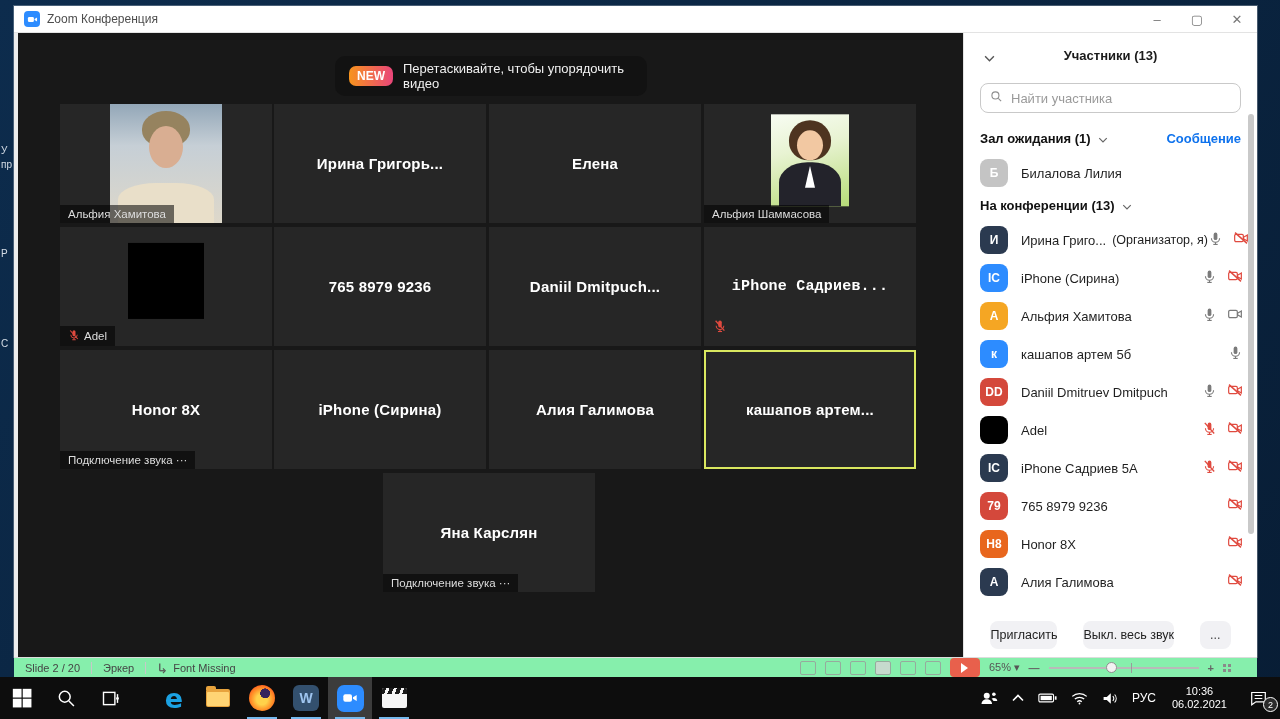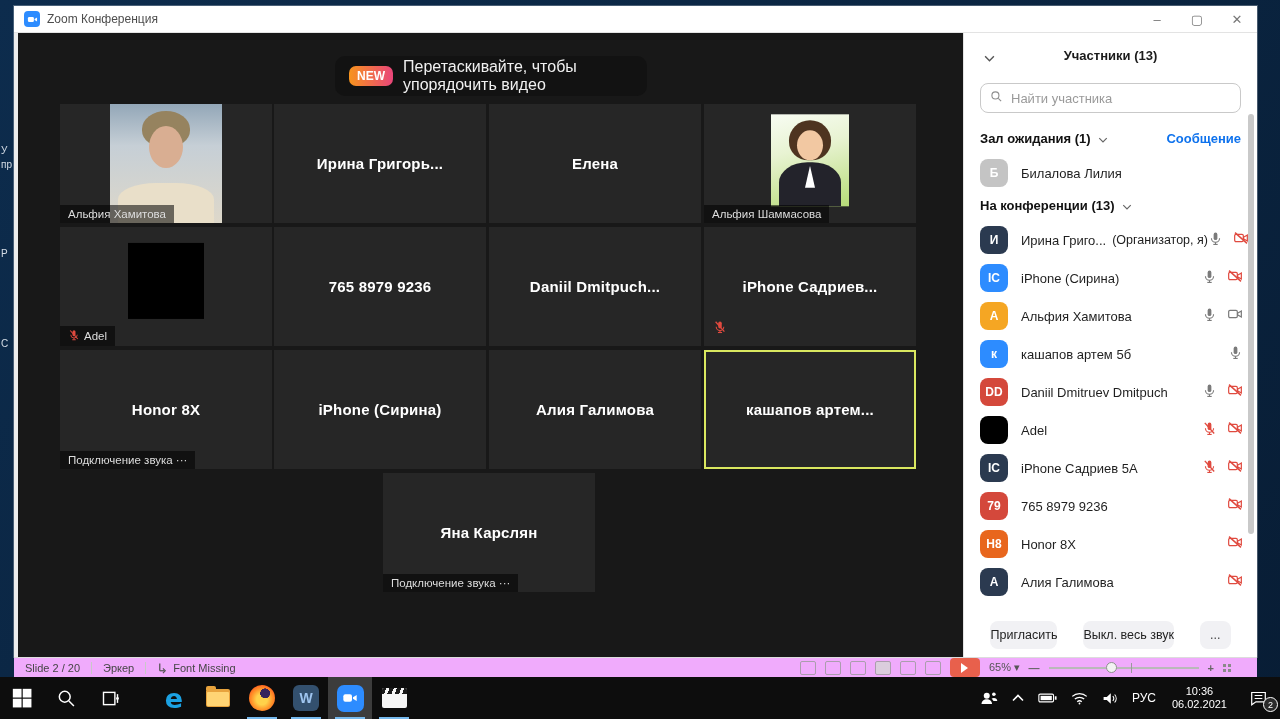--- a/index.html
+++ b/index.html
@@ -19,21 +19,21 @@
   .title-text{font-size:12px;color:#4d4d4d;margin-left:7px;flex:1;}
   .win-ctrl{width:40px;height:26px;display:flex;align-items:center;justify-content:center;color:#777;font-size:13px;cursor:default;}
   .win-body{display:flex;height:625px;}
 
   
   .video-area{flex:1;position:relative;background:#181818;border-left:4px solid #ededed;overflow:hidden;}
   .banner{position:absolute;left:317px;top:23px;width:312px;height:40px;background:#121212;border-radius:10px;
     display:flex;align-items:center;padding:0 14px;box-sizing:border-box;}
   .banner-badge{background:linear-gradient(90deg,#f7941d,#e9457a);color:#fff;font-size:12px;font-weight:bold;
     padding:3px 8px;border-radius:7px;margin-right:10px;}
-  .banner-text{color:#f0f0f0;font-size:16px;}
+  .banner-text{color:#f0f0f0;font-size:13px;}
   .tile{position:absolute;width:212px;height:119px;background:#262626;box-sizing:border-box;}
   .tile.hl{border:2px solid #d9e75f;}
   .tile-name{position:absolute;inset:0;display:flex;align-items:center;justify-content:center;
     color:#fff;font-size:15px;font-weight:600;letter-spacing:.2px;text-align:center;}
   .chip{position:absolute;left:0;bottom:0;background:rgba(0,0,0,.55);color:#ddd;font-size:11.5px;
     padding:3px 8px;display:flex;align-items:center;gap:4px;max-width:95%;white-space:nowrap;}
   .corner-mic{position:absolute;left:9px;bottom:8px;}
   .mic-red{color:#e04a3f;}
   .mic-gray{color:#7a7a7a;}
   .cam-gray{color:#7a7a7a;}
@@ -69,21 +69,21 @@
     display:flex;align-items:center;justify-content:center;flex:0 0 auto;}
   .p-name{font-size:13px;color:#1f1f1f;margin-left:13px;white-space:nowrap;}
   .p-suffix{font-size:12.5px;color:#1f1f1f;margin-left:6px;white-space:nowrap;}
   .p-icons{margin-left:auto;display:flex;align-items:center;gap:10px;}
   .panel-footer{position:absolute;left:0;right:0;bottom:6px;height:34px;display:flex;align-items:center;justify-content:center;gap:26px;}
   .pf-btn{background:#f1f1f4;border:none;border-radius:8px;padding:7px 0;font-size:12.5px;color:#222;font-family:inherit;cursor:pointer;}
   .pf-more{padding:7px 10px;color:#444;}
   .scroll-thumb{position:absolute;right:3px;top:81px;width:6px;height:420px;border-radius:3px;background:#c9c9c9;}
 
   
-  .statusbar{position:absolute;left:14px;top:657px;width:1243px;height:20px;background:#f0abfc;
+  .statusbar{position:absolute;left:14px;top:657px;width:1243px;height:20px;background:#86efac;
     display:flex;align-items:center;font-size:11px;color:#454545;border-top:1px solid #dcdcdc;box-sizing:border-box;}
   .sb-item{padding:0 11px;white-space:nowrap;}
   .sb-sep{width:1px;height:12px;background:#c8c8c8;}
   .sb-right{margin-left:auto;display:flex;align-items:center;gap:9px;padding-right:26px;}
   .sb-ico{width:14px;height:12px;border:1px solid #9a9a9a;border-radius:2px;opacity:.8;}
   .sb-ico.sel{background:#d6d6d6;}
   .play-btn{width:30px;height:19px;border-radius:4px;background:#e8604c;display:flex;align-items:center;justify-content:center;}
   .play-btn .tri{width:0;height:0;border-left:7px solid #fff;border-top:5px solid transparent;border-bottom:5px solid transparent;}
   .zoom-pct{color:#555;}
   .slider-track{width:150px;height:2px;background:#b9b9b9;position:relative;}
@@ -186,21 +186,21 @@
               </svg></span>
             <span>Adel</span>
           </div>
         </div>
         <div class="tile" style="left: 256px; top: 194px;">
           <div class="tile-name">765 8979 9236</div>
         </div>
         <div class="tile" style="left: 471px; top: 194px;">
           <div class="tile-name">Daniil  Dmitpuch...</div>
         </div>
-        <div class="tile" style="left: 686px; top: 194px;">
+        <div class="tile" style="left: 686px; top: 194px; font-family: Liberation Mono, monospace;">
           <div class="tile-name">iPhone  Садриев...</div>
           <span class="corner-mic mic-red"><svg width="14" height="14" viewBox="0 0 24 24" fill="none" stroke="currentColor" stroke-width="1.8">
    <rect x="9" y="2.5" width="6" height="12" rx="3" fill="currentColor" stroke="none"></rect>
    <path d="M5.5 11.5a6.5 6.5 0 0 0 13 0"></path>
               <path d="M12 18v3.5"></path>
               <path d="M8.5 21.5h7"></path>
    <path d="M4.5 3l15 17" stroke-width="2.2"></path>
             </svg></span>
         </div>
         <div class="tile" style="left: 42px; top: 317px;">

